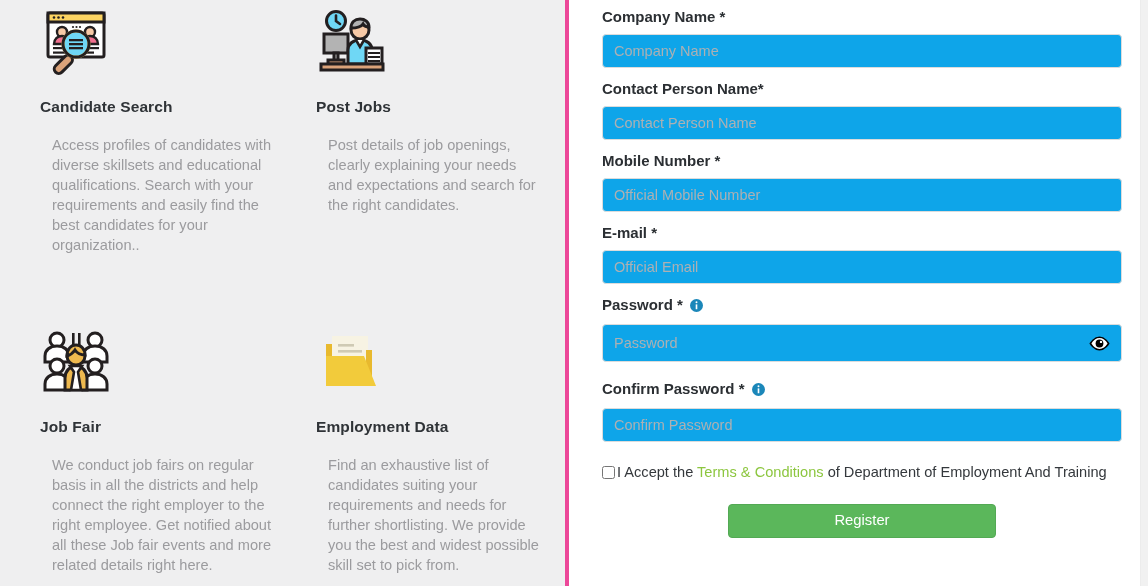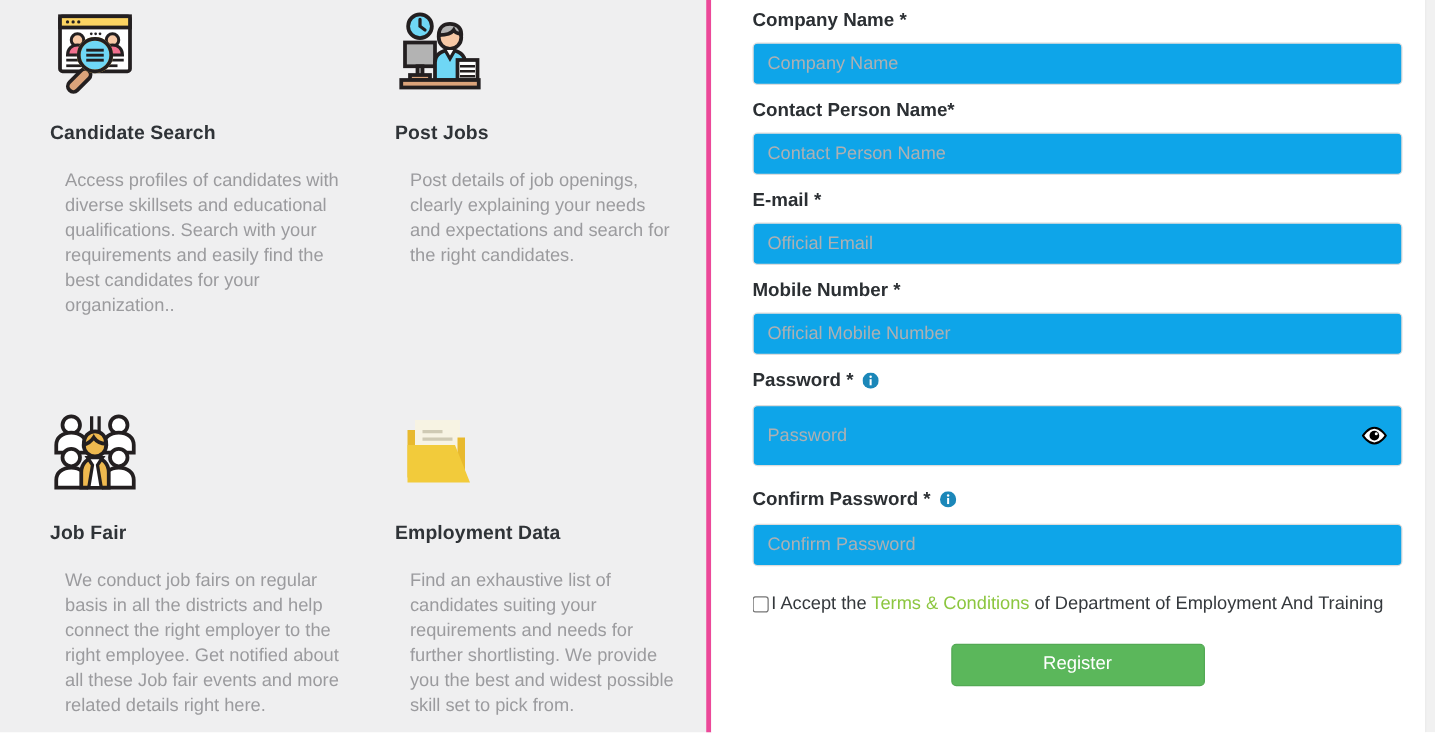--- a/index.html
+++ b/index.html
@@ -87,21 +87,21 @@
     height: 34px;
     border: 1px solid #dcdcdc;
     border-radius: 4px;
     padding: 6px 11px;
     font-size: 14.5px;
     font-family: "Liberation Sans", sans-serif;
     color: #444;
     background: #0ea5e9;
     outline: none;
   }
-  .text-input.tall { height: 49px; padding-right: 44px; }
+  .text-input.tall { height: 38px; padding-right: 44px; }
   .text-input::placeholder { color: #adb0b3; opacity: 1; }
   .eye-btn {
     position: absolute;
     right: 12px; top: 50%;
     transform: translateY(-50%);
     width: 22px; height: 18px;
     border: 0; background: transparent;
     padding: 0; cursor: pointer;
     display: flex; align-items: center; justify-content: center;
   }
@@ -126,21 +126,21 @@
     color: #8cc63f;
     text-decoration: none;
     cursor: pointer;
   }
   .register-row {
     display: flex;
     justify-content: center;
     margin-top: 22px;
   }
   .register-btn {
-    width: 203px;
+    width: 268px;
     height: 34px;
     background: #5bb75b;
     border: 1px solid #53a954;
     border-radius: 4px;
     color: #ffffff;
     font-size: 14.8px;
     font-family: "Liberation Sans", sans-serif;
     cursor: pointer;
     line-height: 1;
   }
@@ -270,30 +270,30 @@
     </div>
 
     <div class="field">
       <label class="field-label">Contact Person Name*</label>
       <div class="input-wrap">
         <input class="text-input" type="text" placeholder="Contact Person Name" style="">
       </div>
     </div>
 
     <div class="field">
+      <label class="field-label">Mobile Number *</label>
+      <div class="input-wrap">
+        <input class="text-input" type="text" placeholder="Official Mobile Number" style="">
+      </div>
+    </div>
+
+    <div class="field">
       <label class="field-label">E-mail *</label>
       <div class="input-wrap">
         <input class="text-input" type="text" placeholder="Official Email" style="">
-      </div>
-    </div>
-
-    <div class="field">
-      <label class="field-label">Mobile Number *</label>
-      <div class="input-wrap">
-        <input class="text-input" type="text" placeholder="Official Mobile Number" style="">
       </div>
     </div>
 
     <div class="field" style="margin-bottom:18px;">
       <label class="field-label">
         <span>Password *</span>
         <span class="info-icon">
           <svg width="13" height="13" viewBox="0 0 16 16">
             <circle cx="8" cy="8" r="8" fill="#1b87b9"></circle>
             <rect x="7" y="6.6" width="2" height="6" fill="#ffffff"></rect>

